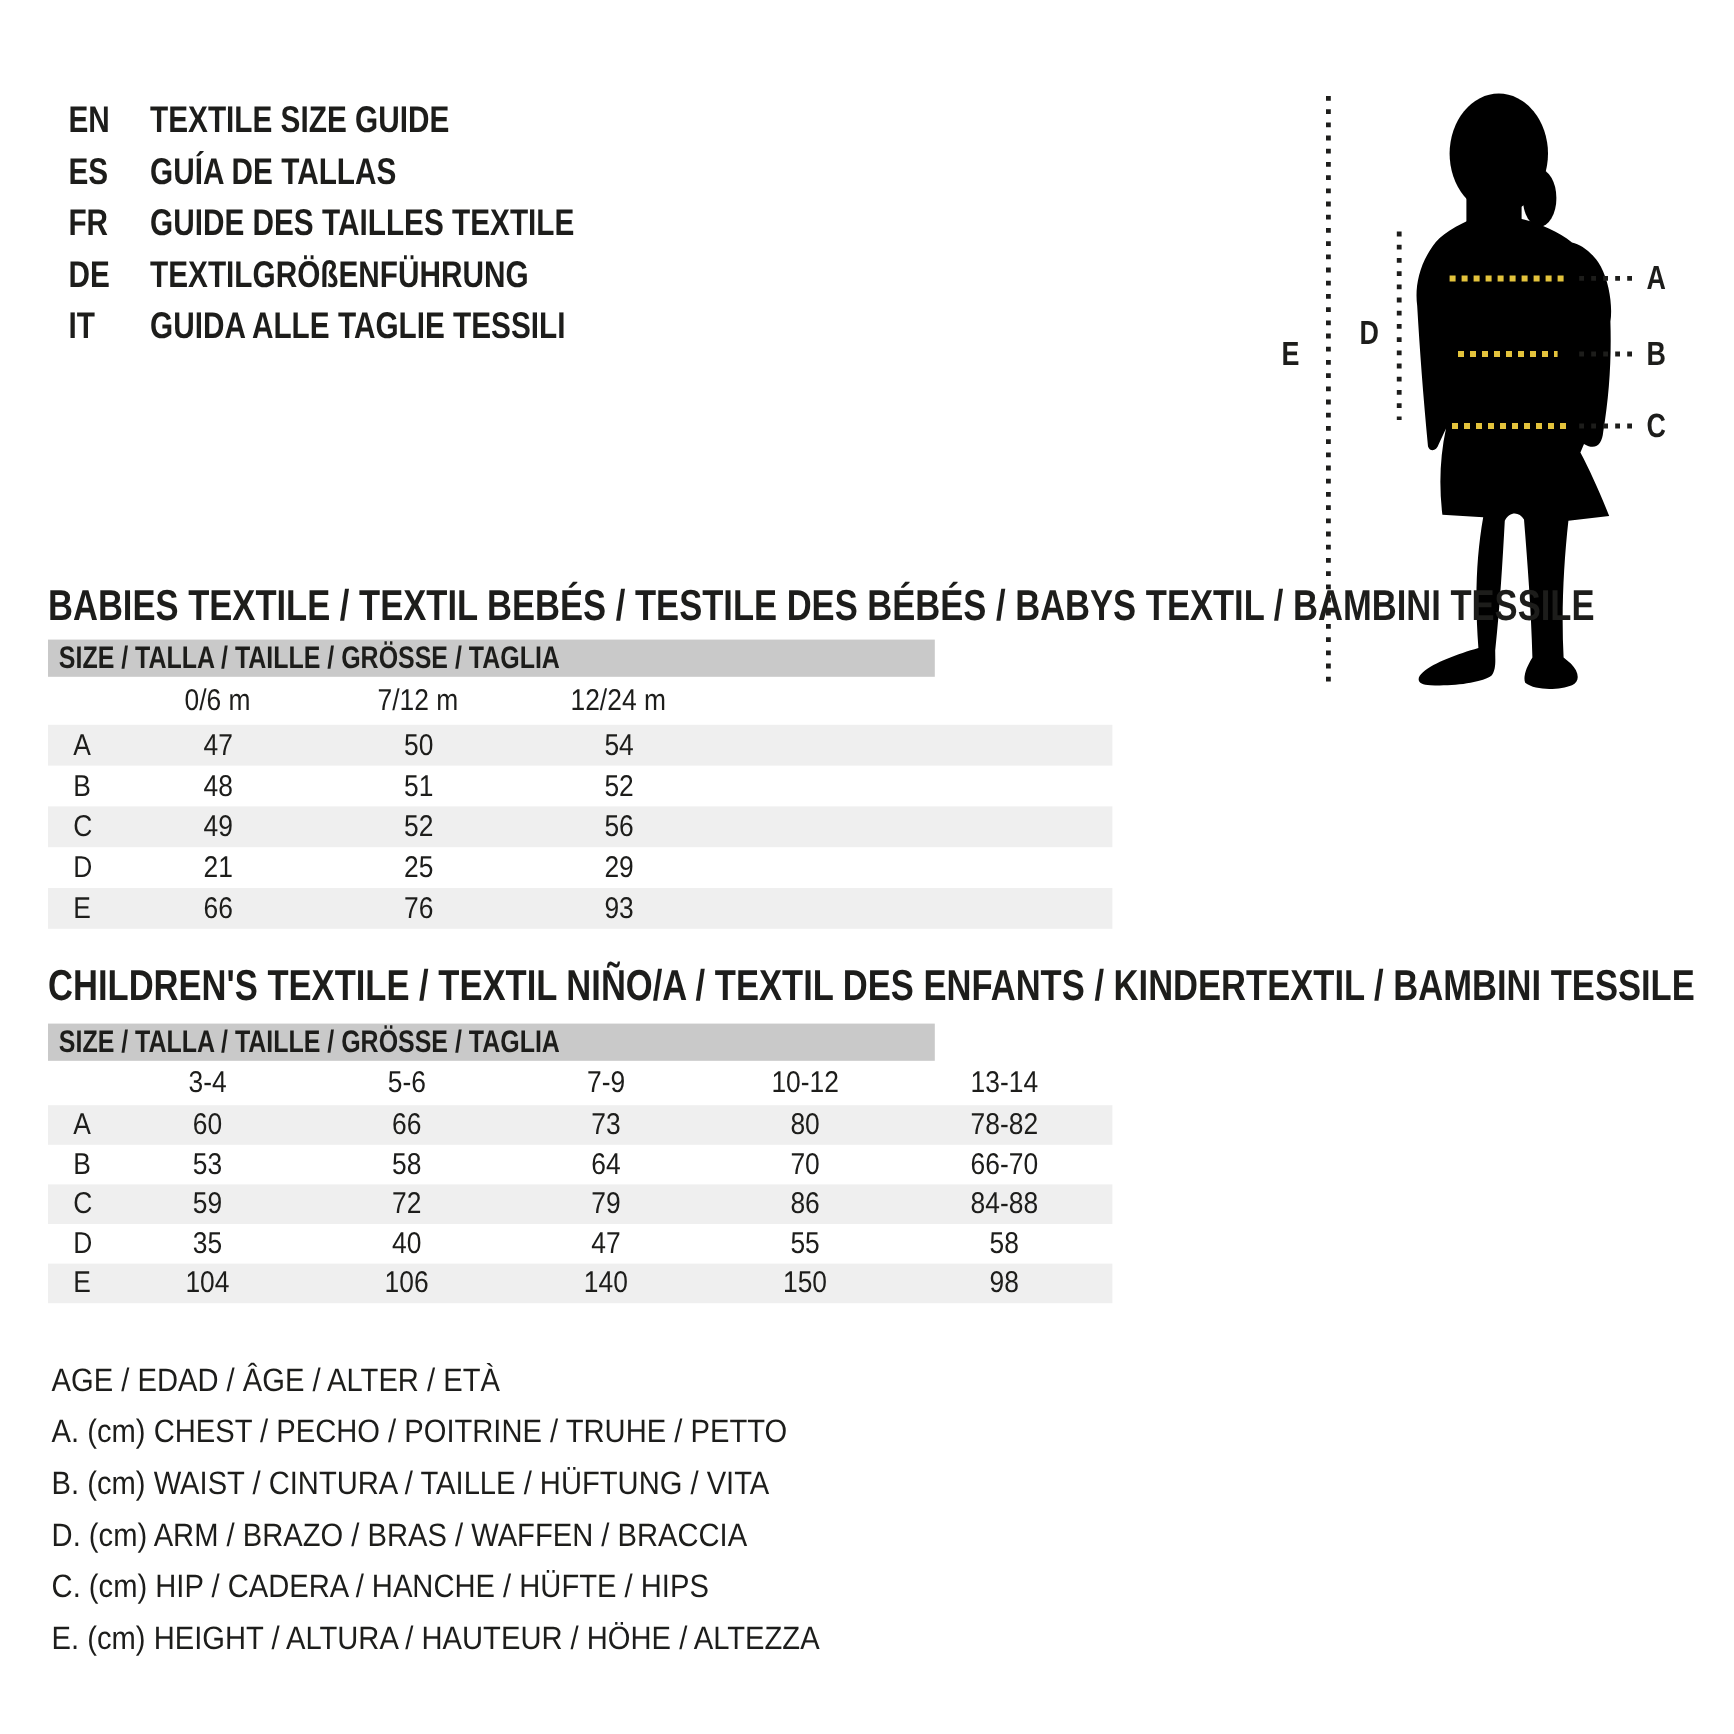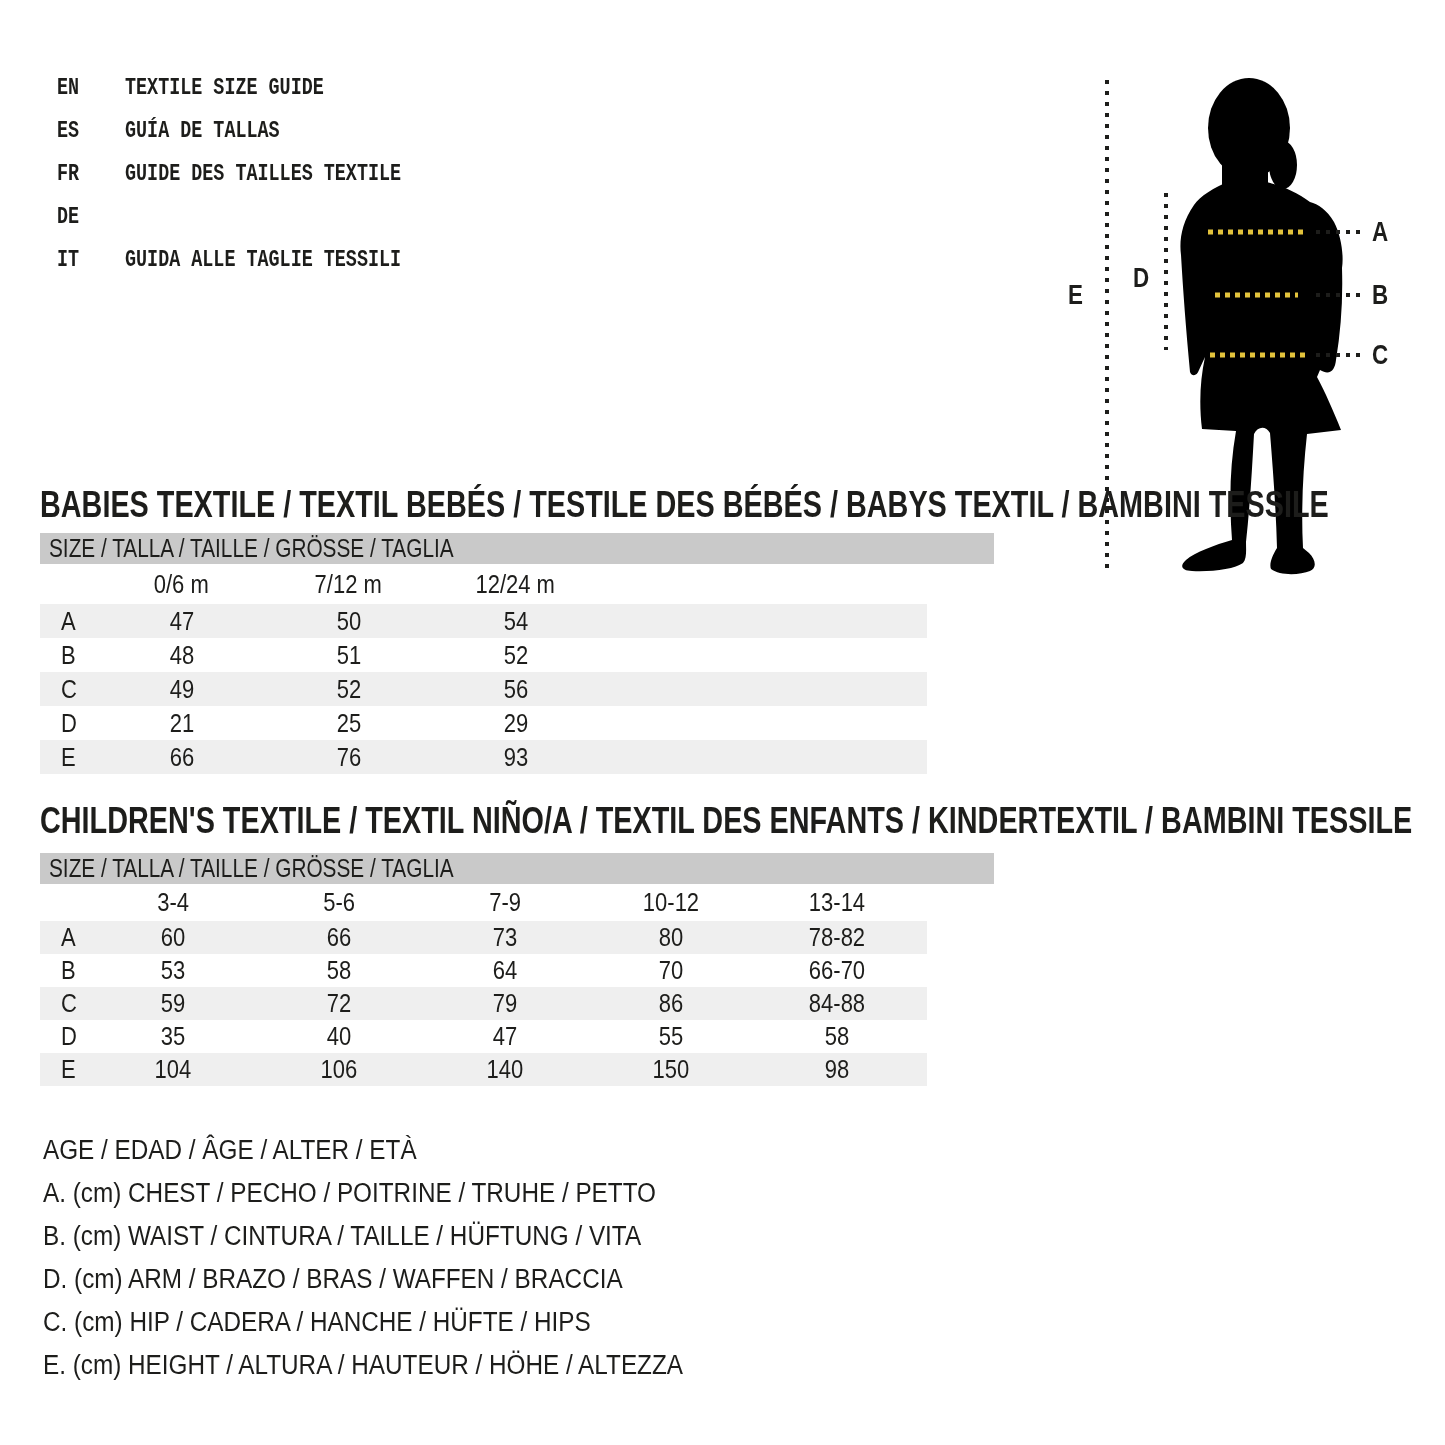--- a/index.html
+++ b/index.html
@@ -11,42 +11,42 @@
   }
   .page{position:absolute;inset:0;}
 
   
   .cond-l{display:inline-block;transform:scaleX(0.80);transform-origin:0 50%;white-space:nowrap;}
   .cond-m{display:inline-block;transform:scaleX(0.88);transform-origin:0 50%;white-space:nowrap;}
   .cond-c{display:inline-block;transform:scaleX(0.88);transform-origin:50% 50%;white-space:nowrap;}
 
   
   .lang-header{position:absolute;left:57px;top:75px;}
-  .lang-row{height:43px;display:flex;align-items:flex-start;font-weight:bold;font-size:23px;font-family:Liberation Mono, monospace;}
+  .lang-row{height:43px;display:flex;align-items:flex-end;font-weight:bold;font-size:31px;}
   .lang-code{width:68px;flex:0 0 auto;}
   .lang-title{flex:0 0 auto;}
 
   
   .figure-wrap{position:absolute;left:1040px;top:60px;width:406px;height:545px;}
   .figure-wrap svg{position:absolute;left:0;top:0;}
   .fig-label{position:absolute;font-weight:bold;font-size:28px;transform:translateY(-50%);}
   .fig-label-A{left:332px;top:172px;}
   .fig-label-B{left:332px;top:235px;}
   .fig-label-C{left:332px;top:295px;}
   .fig-label-D{left:93px;top:218px;}
   .fig-label-E{left:28px;top:235px;}
 
   
   .tbl-title{position:absolute;left:40px;font-weight:bold;font-size:36px;line-height:30px;}
   .babies-title{top:490px;}
   .children-title{top:806px;}
 
-  .size-bar{position:absolute;left:40px;width:954px;height:31px;background:var(--bar);
+  .size-bar{position:absolute;left:40px;width:739px;height:31px;background:var(--bar);
             display:flex;align-items:center;padding-left:9px;box-sizing:border-box;
-            font-weight:normal;font-size:26px;}
+            font-weight:bold;font-size:26px;}
   .babies-bar{top:533px;}
   .children-bar{top:853px;}
 
   .size-table{position:absolute;left:40px;width:887px;}
   .babies-table{top:564px;}
   .children-table{top:884px;}
   .t-row{display:flex;align-items:center;}
   .t-row.stripe{background:var(--stripe);}
   .babies-table .t-head{height:36px;}
   .babies-table .t-row{height:34px;}
@@ -80,20 +80,21 @@
       <div class="lang-row">
         <span class="lang-code"><span class="cond-l">ES</span></span>
         <span class="lang-title"><span class="cond-l">GUÍA DE TALLAS</span></span>
       </div>
       <div class="lang-row">
         <span class="lang-code"><span class="cond-l">FR</span></span>
         <span class="lang-title"><span class="cond-l">GUIDE DES TAILLES TEXTILE</span></span>
       </div>
       <div class="lang-row">
         <span class="lang-code"><span class="cond-l">DE</span></span>
+        <span class="lang-title"><span class="cond-l">TEXTILGRÖßENFÜHRUNG</span></span>
       </div>
       <div class="lang-row">
         <span class="lang-code"><span class="cond-l">IT</span></span>
         <span class="lang-title"><span class="cond-l">GUIDA ALLE TAGLIE TESSILI</span></span>
       </div>
     </div>
 
   <div class="figure-wrap">
     <svg width="406" height="545" viewBox="0 0 406 545">
 

